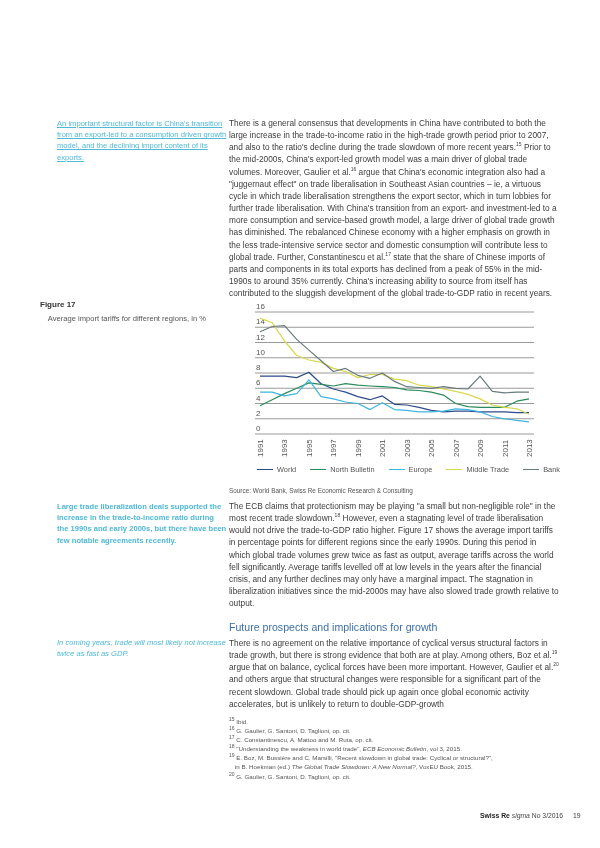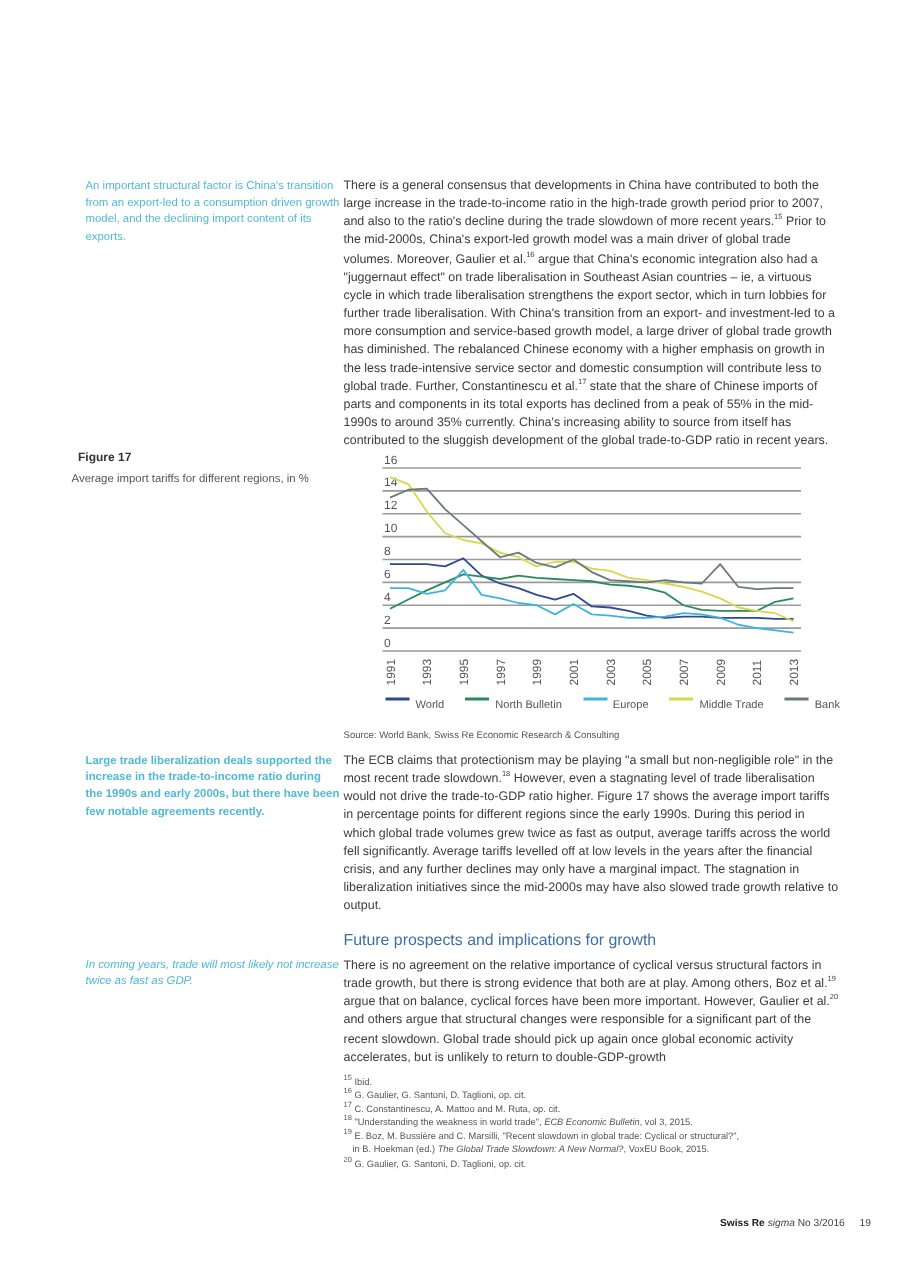--- a/index.html
+++ b/index.html
@@ -1,40 +1,40 @@
 <!DOCTYPE html>
 <html><head>
 <meta charset="utf-8">
 <style>
   html, body { margin: 0; padding: 0; background: #ffffff; }
   body { width: 600px; height: 848px; position: relative; overflow: hidden;
          font-family: "Liberation Sans", sans-serif; color: #3a3a3a; }
   .side { position: absolute; left: 57px; width: 170px; font-size: 7.6px; line-height: 11.2px; color: #4fb9d6; }
   .body { position: absolute; left: 229px; width: 330px; font-size: 8.3px; line-height: 12.15px; color: #3c3c3c; }
   .body sup, .fn sup { font-size: 5px; vertical-align: super; line-height: 0; }
-  .fig-title { position: absolute; left: 52px; top: 300px; font-size: 8px; font-weight: bold; color: #333; }
+  .fig-title { position: absolute; left: 40px; top: 300px; font-size: 8px; font-weight: bold; color: #333; }
   .fig-sub { position: absolute; left: 36px; top: 313px; width: 170px; font-size: 7.6px; line-height: 11.2px; color: #555; text-align: right; }
   .heading { position: absolute; left: 229px; top: 621px; font-size: 10.6px; color: #3d6fa3; }
   .fn { position: absolute; left: 229px; top: 717px; width: 340px; font-size: 6.2px; line-height: 9.1px; color: #555; }
   .fn div { white-space: nowrap; }
   .fn i { font-style: italic; }
   .source { position: absolute; left: 229px; top: 487px; font-size: 6.4px; color: #555; }
   .footer { position: absolute; left: 480px; top: 812px; font-size: 6.8px; color: #444; white-space: nowrap; }
   .footer b { color: #222; }
   .footer .pg { margin-left: 8px; }
   #chart { position: absolute; left: 0; top: 0; }
   .axis-lbl { font-size: 8px; fill: #555; font-family: "Liberation Sans", sans-serif; }
   .legend { position: absolute; top: 465px; left: 257px; font-size: 7.4px; color: #555; display: flex; gap: 14px; }
-  .legend span.item { display: flex; align-items: flex-start; gap: 4px; }
+  .legend span.item { display: flex; align-items: center; gap: 4px; }
   .legend .sw { display: inline-block; width: 16px; height: 1.5px; }
 </style>
 </head>
 <body>
 
-<div class="side" style="top:118px;">An important structural factor is China's transition from an export-led to a consumption driven growth model, and the declining import content of its exports.</div>
+<div class="side" style="top:118px;text-decoration:underline;">An important structural factor is China's transition from an export-led to a consumption driven growth model, and the declining import content of its exports.</div>
 <div class="side" style="top:501px;font-weight:bold;">Large trade liberalization deals supported the increase in the trade-to-income ratio during the 1990s and early 2000s, but there have been few notable agreements recently.</div>
 <div class="side" style="top:637px;font-style:italic;">In coming years, trade will most likely not increase twice as fast as GDP.</div>
 
 <div class="body" style="top:117px;">
   <span>There is a general consensus that developments in China have contributed to both the large increase in the trade-to-income ratio in the high-trade growth period prior to 2007, and also to the ratio's decline during the trade slowdown of more recent years.</span><sup>15</sup><span> Prior to the mid-2000s, China's export-led growth model was a main driver of global trade volumes. Moreover, Gaulier et al.</span><sup>16</sup><span> argue that China's economic integration also had a "juggernaut effect" on trade liberalisation in Southeast Asian countries – ie, a virtuous cycle in which trade liberalisation strengthens the export sector, which in turn lobbies for further trade liberalisation. With China's transition from an export- and investment-led to a more consumption and service-based growth model, a large driver of global trade growth has diminished. The rebalanced Chinese economy with a higher emphasis on growth in the less trade-intensive service sector and domestic consumption will contribute less to global trade. Further, Constantinescu et al.</span><sup>17</sup><span> state that the share of Chinese imports of parts and components in its total exports has declined from a peak of 55% in the mid-1990s to around 35% currently. China's increasing ability to source from itself has contributed to the sluggish development of the global trade-to-GDP ratio in recent years.</span>
 </div>
 
 <div class="fig-title">Figure 17</div>
 <div class="fig-sub">Average import tariffs for different regions, in %</div>
 

